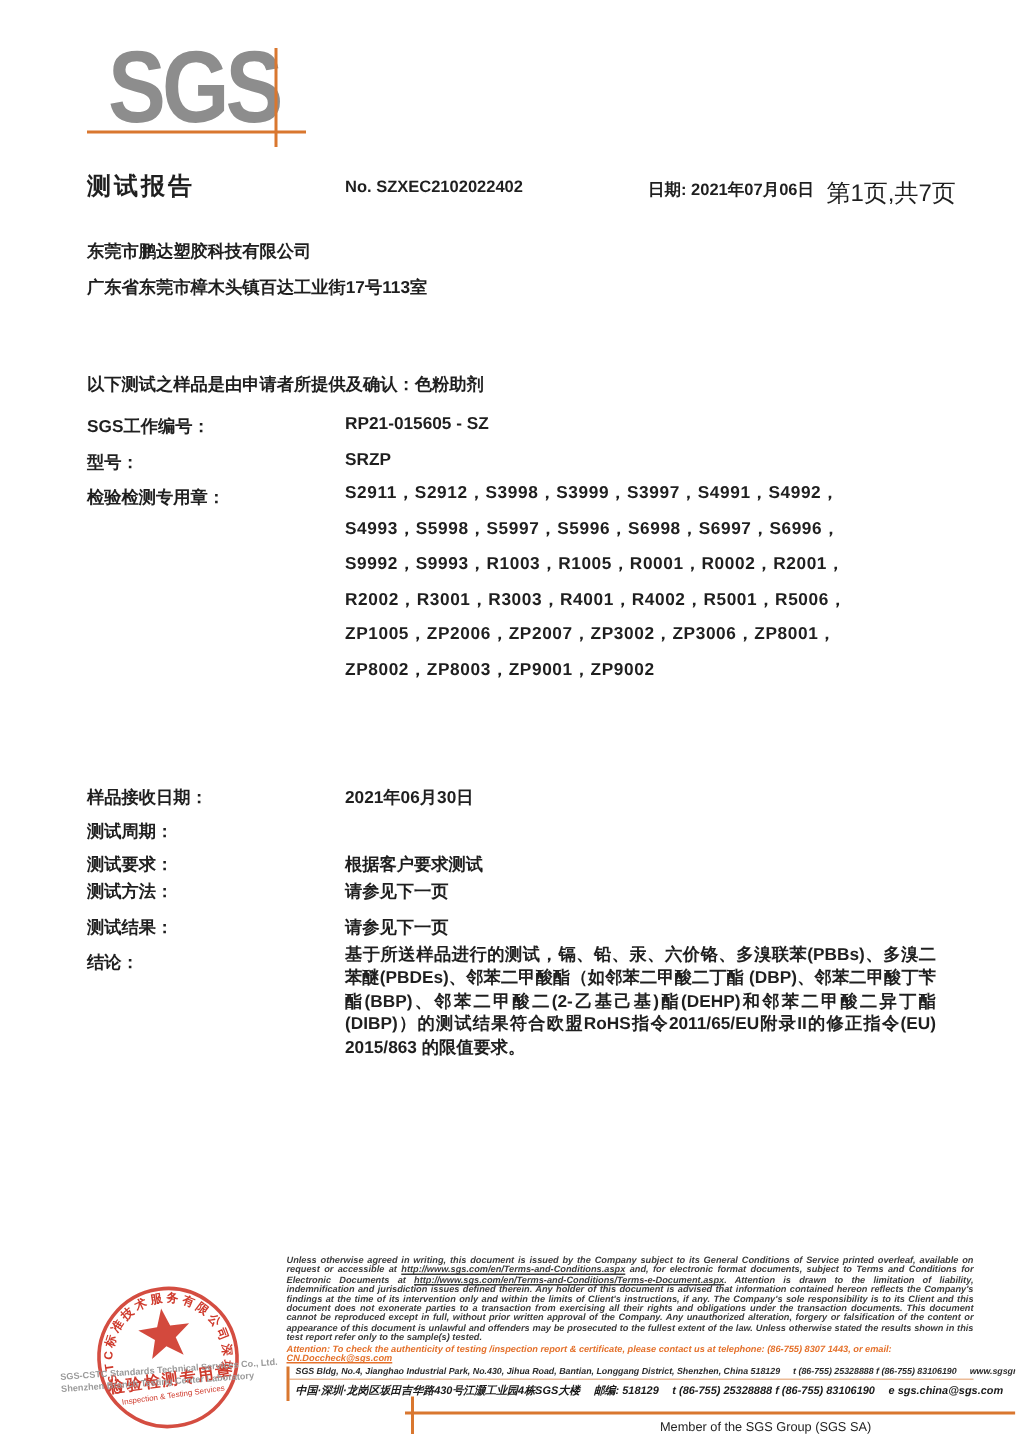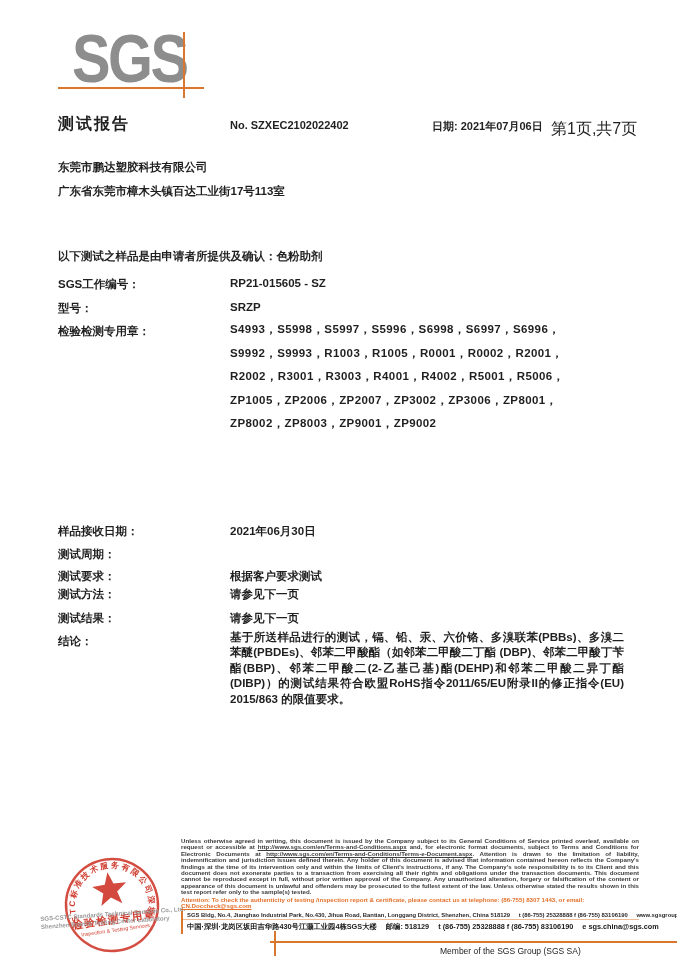--- a/index.html
+++ b/index.html
@@ -25,21 +25,21 @@
 
   .intro { position:absolute; left:58px; top:249px; font-size:11.5px; font-weight:bold; }
 
   
   .flabel { position:absolute; left:58px; font-size:11.5px; font-weight:bold; }
   .fvalue { position:absolute; left:230px; font-size:11.5px; font-weight:bold; }
   .ref-line { height:23.5px; line-height:23.5px; letter-spacing:.4px; }
   .conclusion-text { width:394px; line-height:15.4px; text-align:justify; }
 
   
-  .disclaimer-wrap { position:absolute; left:181px; top:838px; width:458px; }
+  .disclaimer-wrap { position:absolute; left:191px; top:838px; width:458px;font-style:italic; }
   .disclaimer { font-size:6.15px; line-height:6.4px; text-align:justify; color:#3b3b3b; font-weight:bold; }
   .disclaimer .lnk { text-decoration:underline; }
   .attention { margin-top:1px; font-size:6.15px; line-height:6.4px; color:#e4702a; font-weight:bold; }
   .attention .lnk { text-decoration:underline; }
 
   .addr-box { margin-top:2px; border-left:2px solid #d9772f; }
   .addr-row1 { padding:1px 0 1px 4px; font-size:5.9px; color:#2a2a2a; font-weight:bold;
                border-bottom:1px solid rgba(217,119,47,.5); white-space:nowrap; }
   .addr-row2 { padding:2px 0 2px 4px; font-size:7.3px; color:#1a1a1a; font-weight:bold; white-space:nowrap; }
   .addr-row1 span, .addr-row2 span { margin-right:7px; }
@@ -75,20 +75,21 @@
   <div class="intro">以下测试之样品是由申请者所提供及确认：色粉助剂</div>
 
   <div class="flabel" style="top:277px">SGS工作编号：</div>
   <div class="fvalue" style="top:277px">RP21-015605 - SZ</div>
 
   <div class="flabel" style="top:301px">型号：</div>
   <div class="fvalue" style="top:301px">SRZP</div>
 
   <div class="flabel" style="top:324px">检验检测专用章：</div>
   <div class="fvalue" style="top:318px">
+    <div class="ref-line">S2911，S2912，S3998，S3999，S3997，S4991，S4992，</div>
     <div class="ref-line">S4993，S5998，S5997，S5996，S6998，S6997，S6996，</div>
     <div class="ref-line">S9992，S9993，R1003，R1005，R0001，R0002，R2001，</div>
     <div class="ref-line">R2002，R3001，R3003，R4001，R4002，R5001，R5006，</div>
     <div class="ref-line">ZP1005，ZP2006，ZP2007，ZP3002，ZP3006，ZP8001，</div>
     <div class="ref-line">ZP8002，ZP8003，ZP9001，ZP9002</div>
   </div>
 
   <div class="flabel" style="top:524px">样品接收日期：</div>
   <div class="fvalue" style="top:524px">2021年06月30日</div>
 

